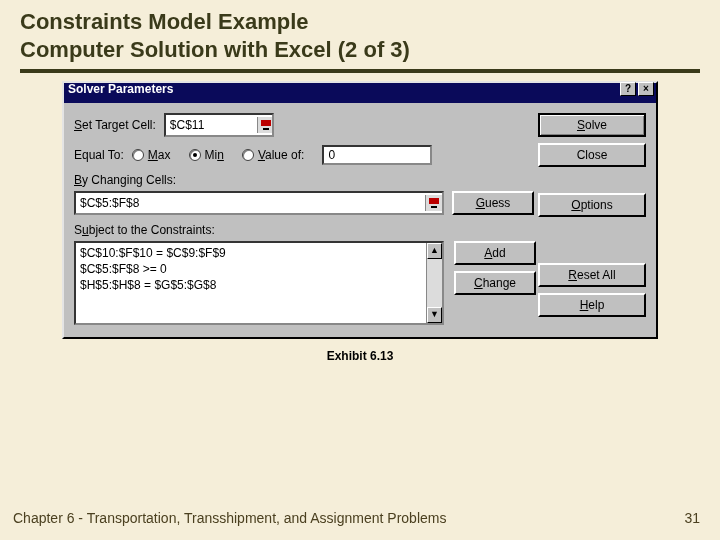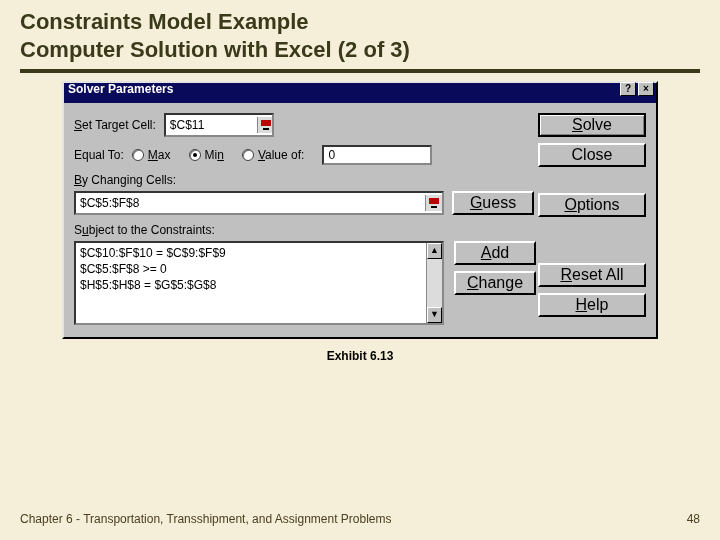--- a/index.html
+++ b/index.html
@@ -125,35 +125,35 @@
     border: 1px solid #000;
     border-top-color:#fff; border-left-color:#fff;
     font-size: 9px; text-align: center; line-height: 13px;
   }
   .mini-col { display: flex; flex-direction: column; gap: 6px; width: 82px; }
   .btn {
     height: 24px;
     background: #c0c0c0;
     border: 2px outset #fff;
     border-right-color: #404040; border-bottom-color: #404040;
-    font-size: 16px; text-align: center; line-height: 20px;
+    font-size: 12px; text-align: center; line-height: 20px;
     cursor: default;
   }
   .btn .u { text-decoration: underline; }
   .right .btn { width: 100%; }
   .right .btn.default { border: 2px solid #000; box-shadow: inset 1px 1px 0 #fff, inset -1px -1px 0 #808080; }
   .spacer14 { height: 14px; }
   .exhibit {
     text-align: center; font-size: 12px; font-weight: bold;
     color: #000; margin-top: 10px;
   }
   .footer {
-    position: absolute; left: 20px; right: 20px; bottom: 14px;
+    position: absolute; left: 13px; right: 20px; bottom: 14px;
     display: flex; justify-content: space-between;
-    font-size: 12px; color: #4b4020;
+    font-size: 14px; color: #4b4020;
   }
 </style>
 </head>
 <body>
 
 <div class="slide-title">
   <div>Constraints Model Example</div>
   <div>Computer Solution with Excel (2 of 3)</div>
 </div>
 <hr class="title-rule">
@@ -243,14 +243,14 @@
         <div class="btn"><span class="u">H</span>elp</div>
       </div>
     </div>
   </div>
 </div>
 
 <div class="exhibit">Exhibit 6.13</div>
 
 <div class="footer">
   <span>Chapter 6 - Transportation, Transshipment, and Assignment Problems</span>
-  <span>48</span>
+  <span>31</span>
 </div>
 
 </body></html>

